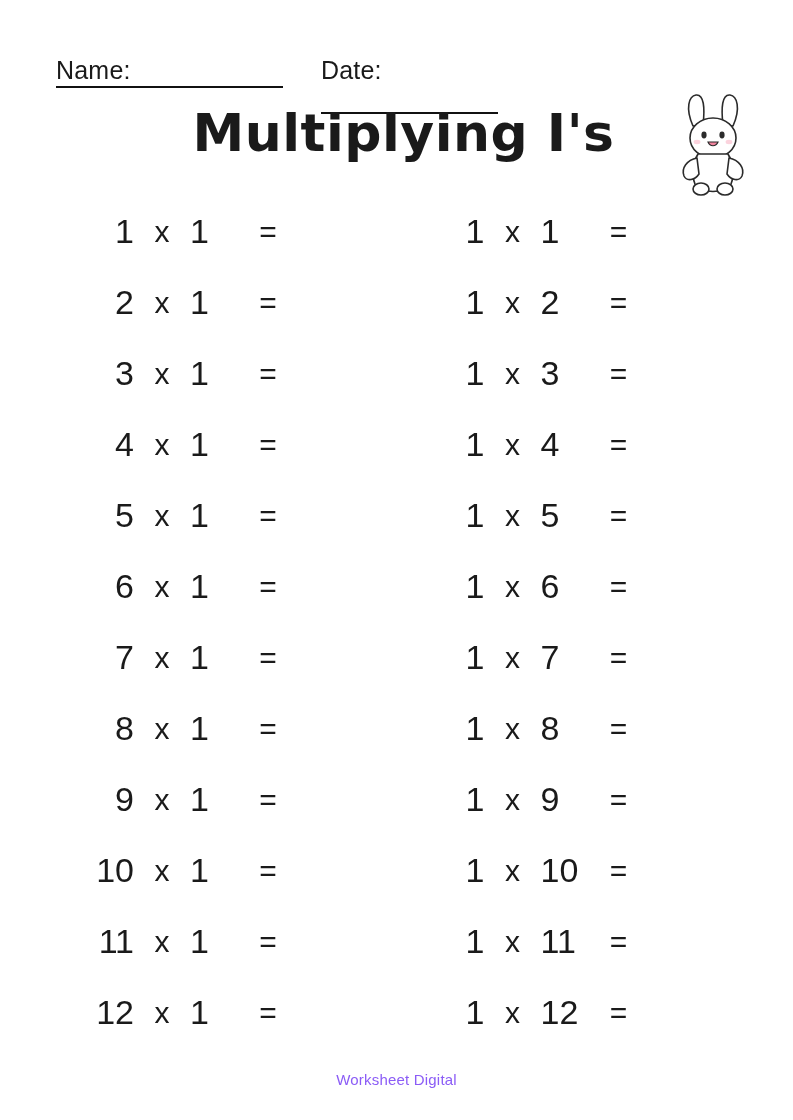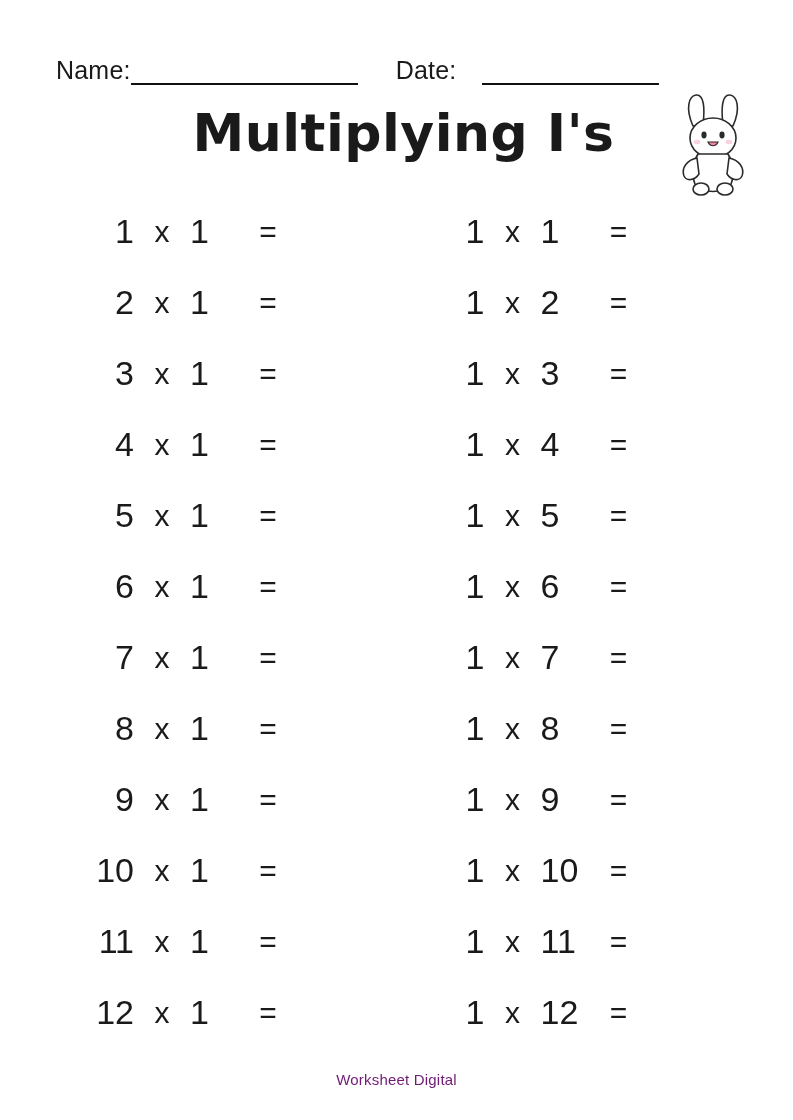--- a/index.html
+++ b/index.html
@@ -25,23 +25,24 @@
   .header-row {
     position: absolute;
     top: 56px;
     left: 52px;
     right: 52px;
     display: flex;
     align-items: baseline;
   }
   .field {
     display: flex;
-    align-items: flex-end;
+    align-items: flex-start;
     font-size: 25px;
     letter-spacing: 0.2px;
+    flex-direction: column;
   }
   .field-label {
     white-space: nowrap;
   }
   .field-line {
     display: inline-block;
     border-bottom: 2px solid #111;
     height: 1px;
   }
   .name-field { margin-left: 4px; }
@@ -116,21 +117,21 @@
   }
 
   
   .footer {
     position: absolute;
     bottom: 32px;
     left: 0;
     right: 0;
     text-align: center;
     font-size: 15px;
-    color: #701a75;
+    color: #8b5cf6;
     letter-spacing: 0.2px;
   }
 </style>
 </head>
 <body>
 
 <div class="page">
 
   <div class="header-row">
     <div class="field name-field">

